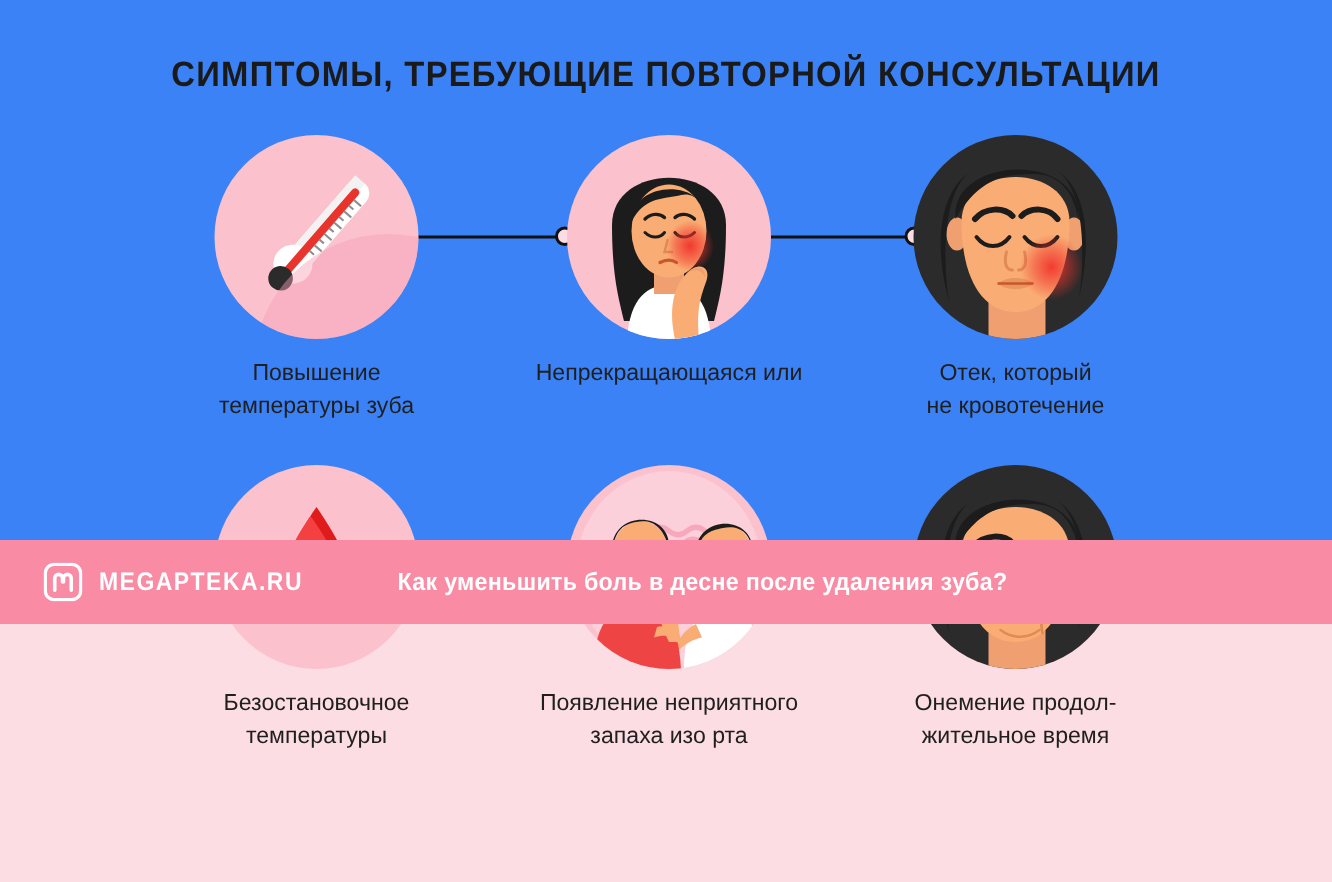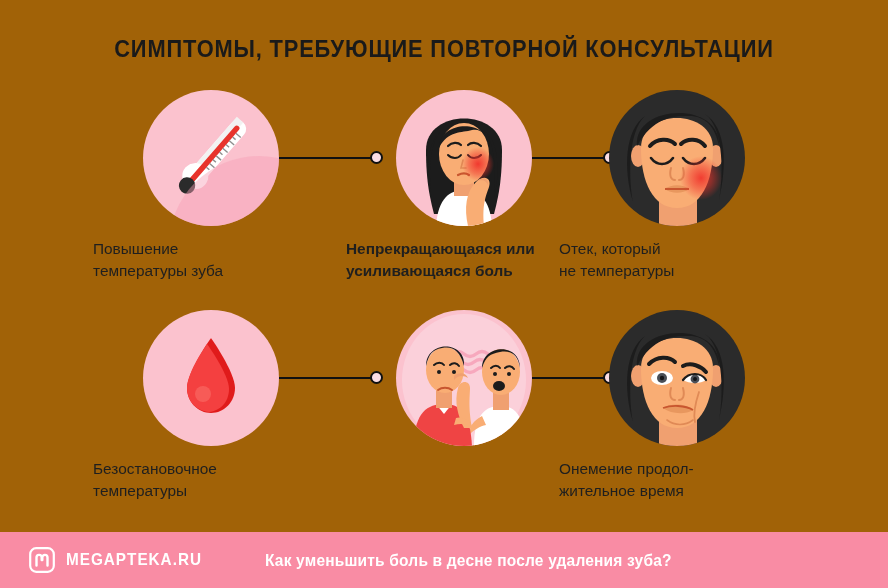--- a/index.html
+++ b/index.html
@@ -12,22 +12,22 @@
 
   body {
     font-family: "Liberation Sans", sans-serif;
     background: #fcdde3;
     position: relative;
   }
 
   #page {
     position: relative;
     width: 888px;
-    height: 588px;
-    background: #a16207;
+    height: 416px;
+    background: #3b82f6;
   }
 
   
   #title {
     position: absolute;
     top: 36px;
     left: 0;
     width: 888px;
     text-align: center;
     font-size: 23.5px;
@@ -50,21 +50,21 @@
   #row1 { top: 90px; }
   #row2 { top: 310px; padding-left: 32px; }
 
   .cell {
     position: absolute;
     top: 0;
     width: 236px;
     height: 200px;
   }
   .cell.c0 { left: 93px; }
-  .cell.c1 { left: 346px; font-weight: bold; }
+  .cell.c1 { left: 328px; }
   .cell.c2 { left: 559px; text-decoration: underline; }
 
   .icon-wrap {
     position: absolute;
     top: 0;
     left: 50%;
     margin-left: -68px;
     width: 136px;
     height: 136px;
   }
@@ -87,21 +87,21 @@
     background: rgba(246,160,181,0.45);
     left: 26px;
     top: 66px;
   }
 
   .caption {
     position: absolute;
     top: 148px;
     left: 0;
     width: 236px;
-    text-align: left;
+    text-align: center;
     font-size: 15.4px;
     line-height: 22px;
     color: #1f1f1f;
   }
 
   
   .connector {
     position: absolute;
     height: 14px;
   }
@@ -263,21 +263,20 @@
 
             <ellipse cx="82" cy="74" rx="16" ry="17" fill="url(#pain1)"></ellipse>
 
             <path d="M72 136 C68 118 70 102 80 92 C88 84 96 88 93 97 C90 106 86 114 88 136 Z" fill="#f9ad74"></path>
             <path d="M80 92 C86 86 93 88 92 95 C90 90 85 89 80 92 Z" fill="#f0a070"></path>
           </svg>
         </div>
       </div>
       <div class="caption">
         <div>Непрекращающаяся или</div>
-        <div>усиливающаяся боль</div>
       </div>
     </div>
 
     <div class="cell c2">
       <div class="icon-wrap">
         <div class="circle dark">
           <svg width="136" height="136" viewBox="0 0 136 136">
             <defs>
               <radialGradient id="pain2">
                 <stop offset="0%" stop-color="#f0332b" stop-opacity="0.92"></stop>
@@ -308,21 +307,21 @@
 
             <path d="M56 99 C62 94 74 94 80 99 C74 104 62 104 56 99 Z" fill="#e8975e"></path>
             <path d="M56 99 L80 99" stroke="#c8562f" stroke-width="1.8"></path>
 
             <ellipse cx="92" cy="88" rx="21" ry="22" fill="url(#pain2)"></ellipse>
           </svg>
         </div>
       </div>
       <div class="caption">
         <div>Отек, который</div>
-        <div>не температуры</div>
+        <div>не кровотечение</div>
       </div>
     </div>
   </div>
 
   <div class="row" id="row2">
 
     <div class="connector conn-a">
       <div class="bar"></div>
       <div class="dot left"></div>
       <div class="dot right"></div>
@@ -385,20 +384,24 @@
             <circle cx="58" cy="62" r="2" fill="#1c1c1c"></circle>
             <path d="M42 80 C46 77 52 77 56 80" stroke="#c8562f" stroke-width="2" fill="none" stroke-linecap="round"></path>
 
             <path d="M68 118 C62 106 58 92 62 78 C64 70 74 70 74 78 C74 86 72 96 76 118 Z" fill="#f9ad74"></path>
             <path d="M58 66 C62 62 70 62 72 68 C68 65 62 65 58 70 Z" fill="#f0a070"></path>
 
             <path d="M60 108 C66 106 74 110 76 116 C70 114 64 113 58 115 Z" fill="#f9ad74"></path>
           </svg>
         </div>
       </div>
+      <div class="caption">
+        <div>Появление неприятного</div>
+        <div>запаха изо рта</div>
+      </div>
     </div>
 
     <div class="cell c2">
       <div class="icon-wrap">
         <div class="circle dark">
           <svg width="136" height="136" viewBox="0 0 136 136">
             <path d="M50 110 L50 136 L88 136 L88 110 Z" fill="#f0a070"></path>
             <ellipse cx="29" cy="66" rx="7" ry="11" fill="#f0a070"></ellipse>
             <ellipse cx="107" cy="66" rx="7" ry="11" fill="#f0a070"></ellipse>
             <path d="M32 58 C32 18 104 18 104 58 C104 92 92 118 68 118 C44 118 32 92 32 58 Z" fill="#f9ad74"></path>

